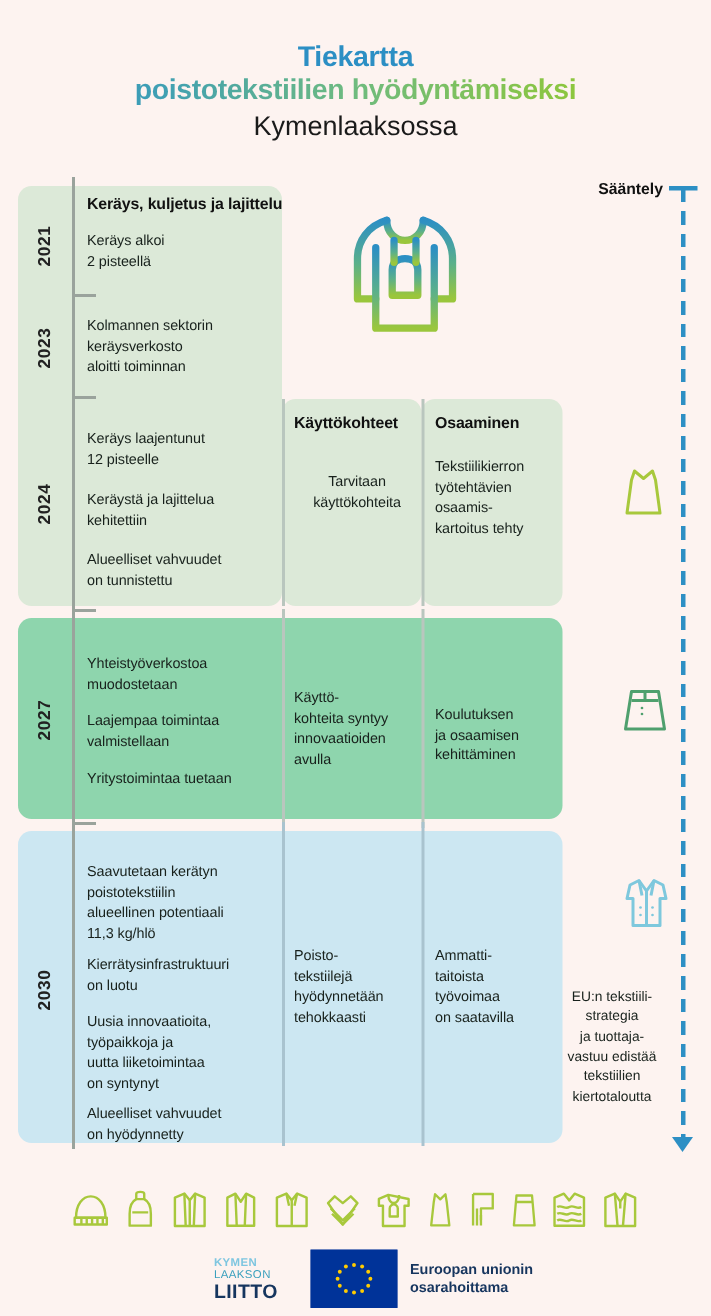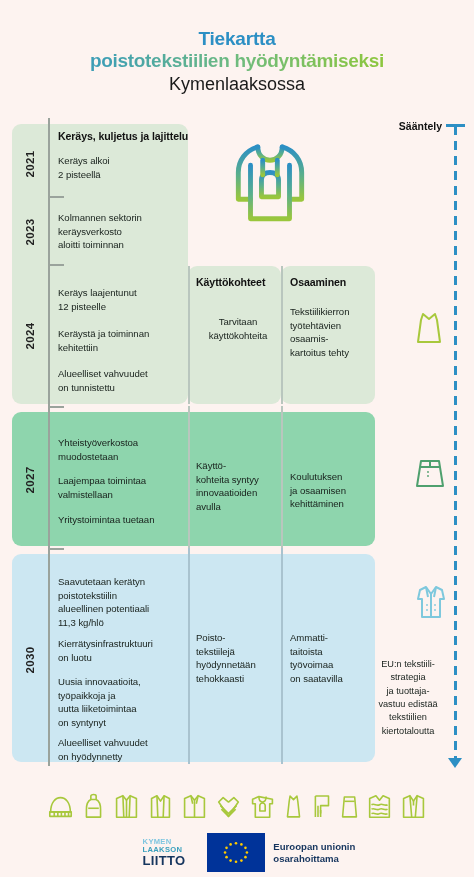--- a/index.html
+++ b/index.html
@@ -89,21 +89,21 @@
   }
   .iconstrip svg{display:block;}
 
   
   .footer{
     position:absolute;left:0;top:828px;width:474px;height:49px;
     display:flex;align-items:center;justify-content:center;gap:22px;padding-left:12px;
   }
   .kymen{line-height:1;text-align:left;}
   .kymen .l1{font-size:7.6px;font-weight:bold;color:#7ec6e0;letter-spacing:0.3px;}
-  .kymen .l2{font-size:7.6px;font-weight:bold;color:#3aa0bd;letter-spacing:0.3px;}
+  .kymen .l2{font-size:7.6px;font-weight:normal;color:#3aa0bd;letter-spacing:0.3px;}
   .kymen .l3{font-size:13px;font-weight:bold;color:#16355e;letter-spacing:0.3px;margin-top:1px;}
   .eu-logo{display:flex;align-items:center;gap:8px;}
   .eu-flag{
     width:58px;height:39px;background:#003399;position:relative;
     display:flex;align-items:center;justify-content:center;
   }
   .eu-text{font-size:9.6px;font-weight:bold;color:#16355e;line-height:1.25;white-space:pre-line;}
 
   
   .hero{position:absolute;left:231px;top:20px;width:78px;height:86px;}
@@ -172,21 +172,21 @@
 
   <div class="txt" style="left:58px;top:36px;width:122px;">Keräys alkoi
 2 pisteellä</div>
 
   <div class="txt" style="left:58px;top:93px;width:126px;">Kolmannen sektorin
 keräysverkosto
 aloitti toiminnan</div>
 
   <div class="txt" style="left:58px;top:168px;width:128px;">Keräys laajentunut
 12 pisteelle</div>
-  <div class="txt" style="left:58px;top:209px;width:128px;">Keräystä ja toiminnan
+  <div class="txt" style="left:58px;top:209px;width:128px;">Keräystä ja lajittelua
 kehitettiin</div>
   <div class="txt" style="left:58px;top:249px;width:128px;">Alueelliset vahvuudet
 on tunnistettu</div>
   <div class="txt" style="left:196px;top:197px;width:84px;text-align:center;">Tarvitaan
 käyttökohteita</div>
   <div class="txt" style="left:290px;top:187px;width:84px;">Tekstiilikierron
 työtehtävien
 osaamis-
 kartoitus tehty</div>
 

